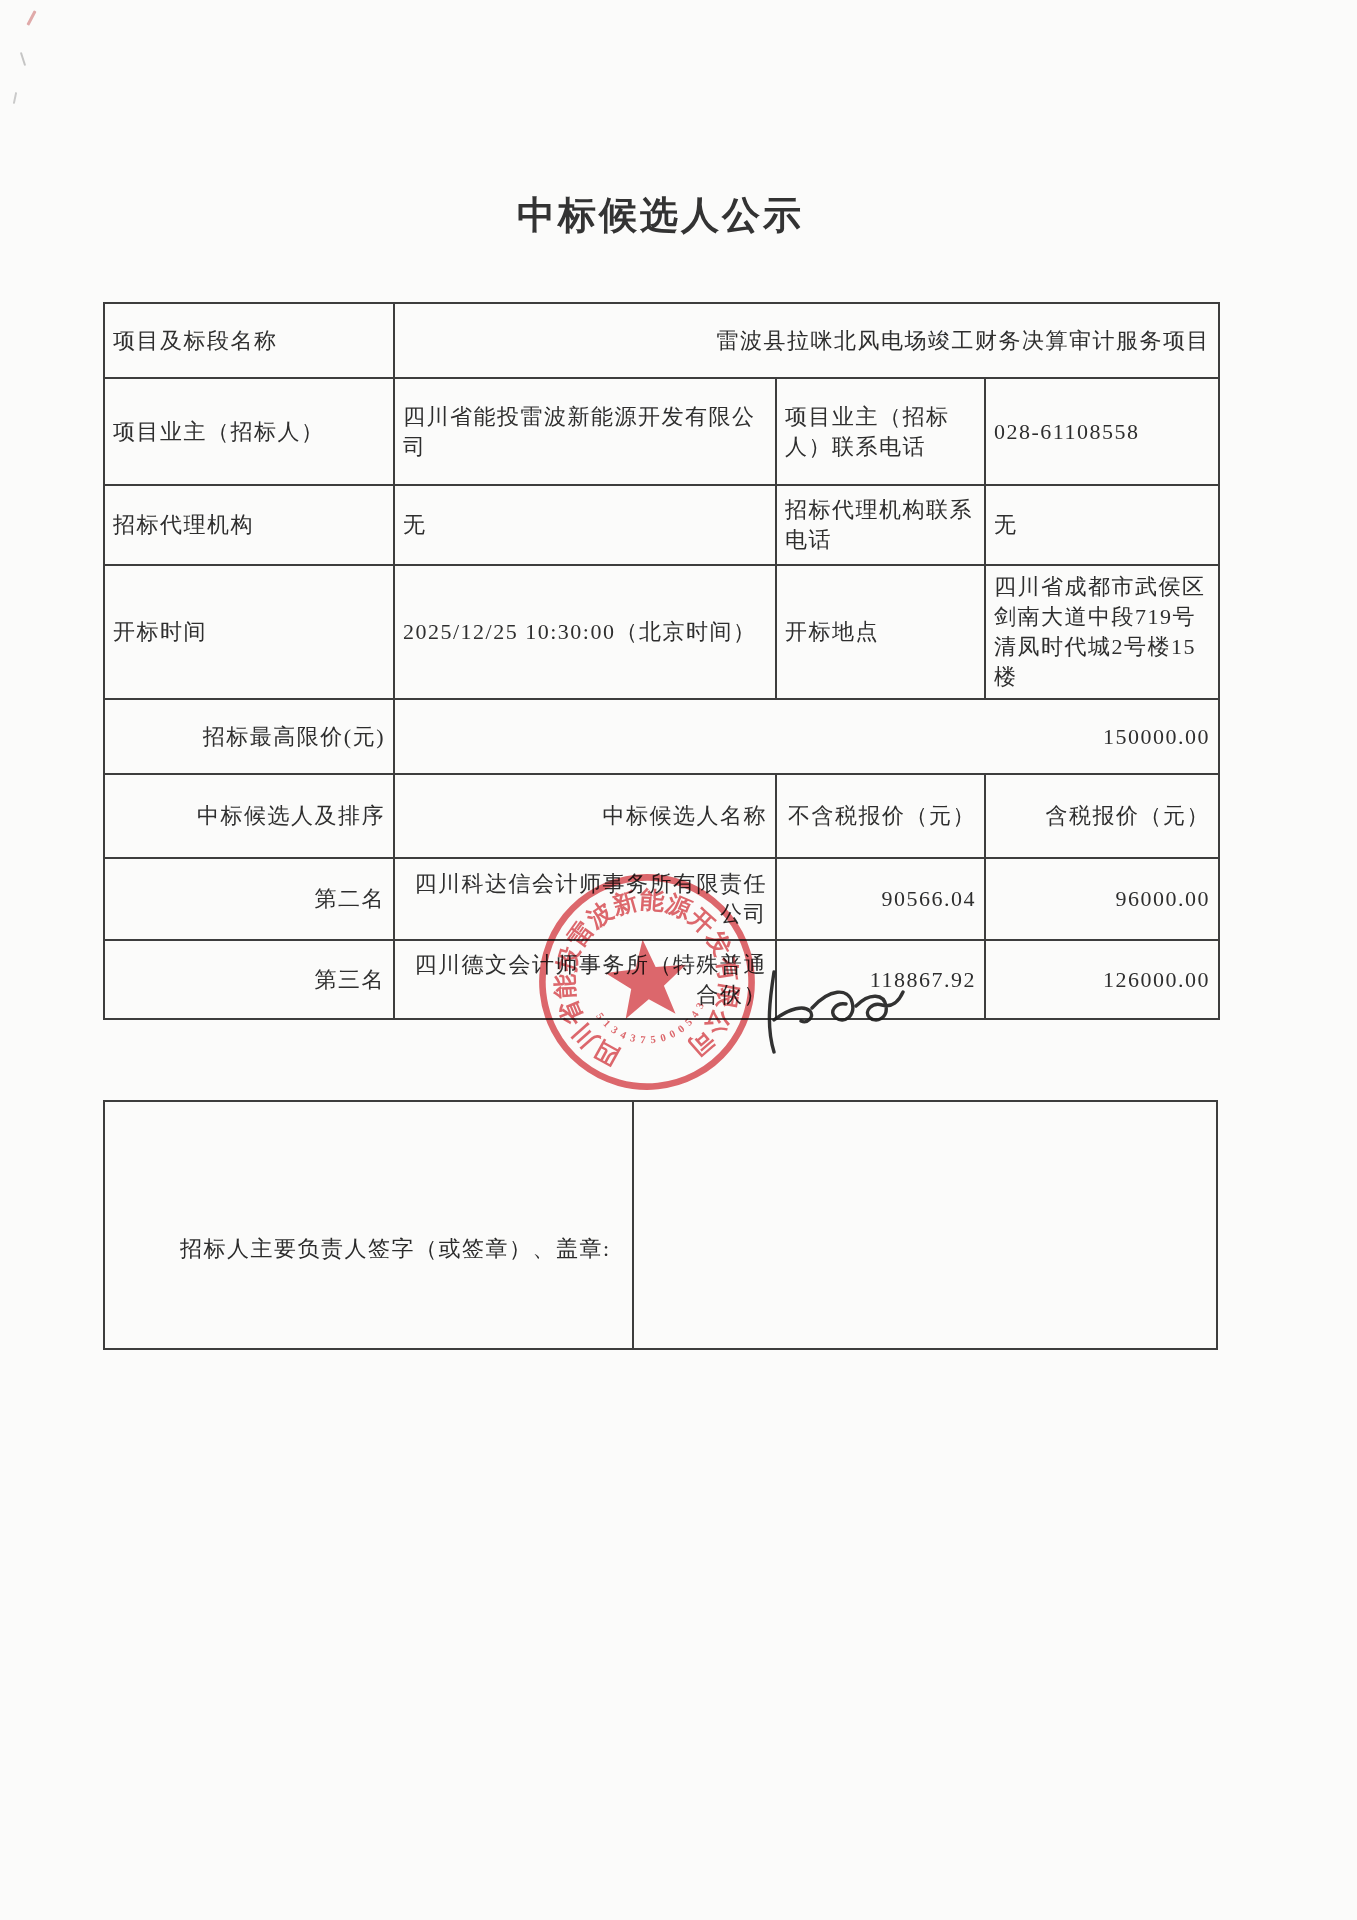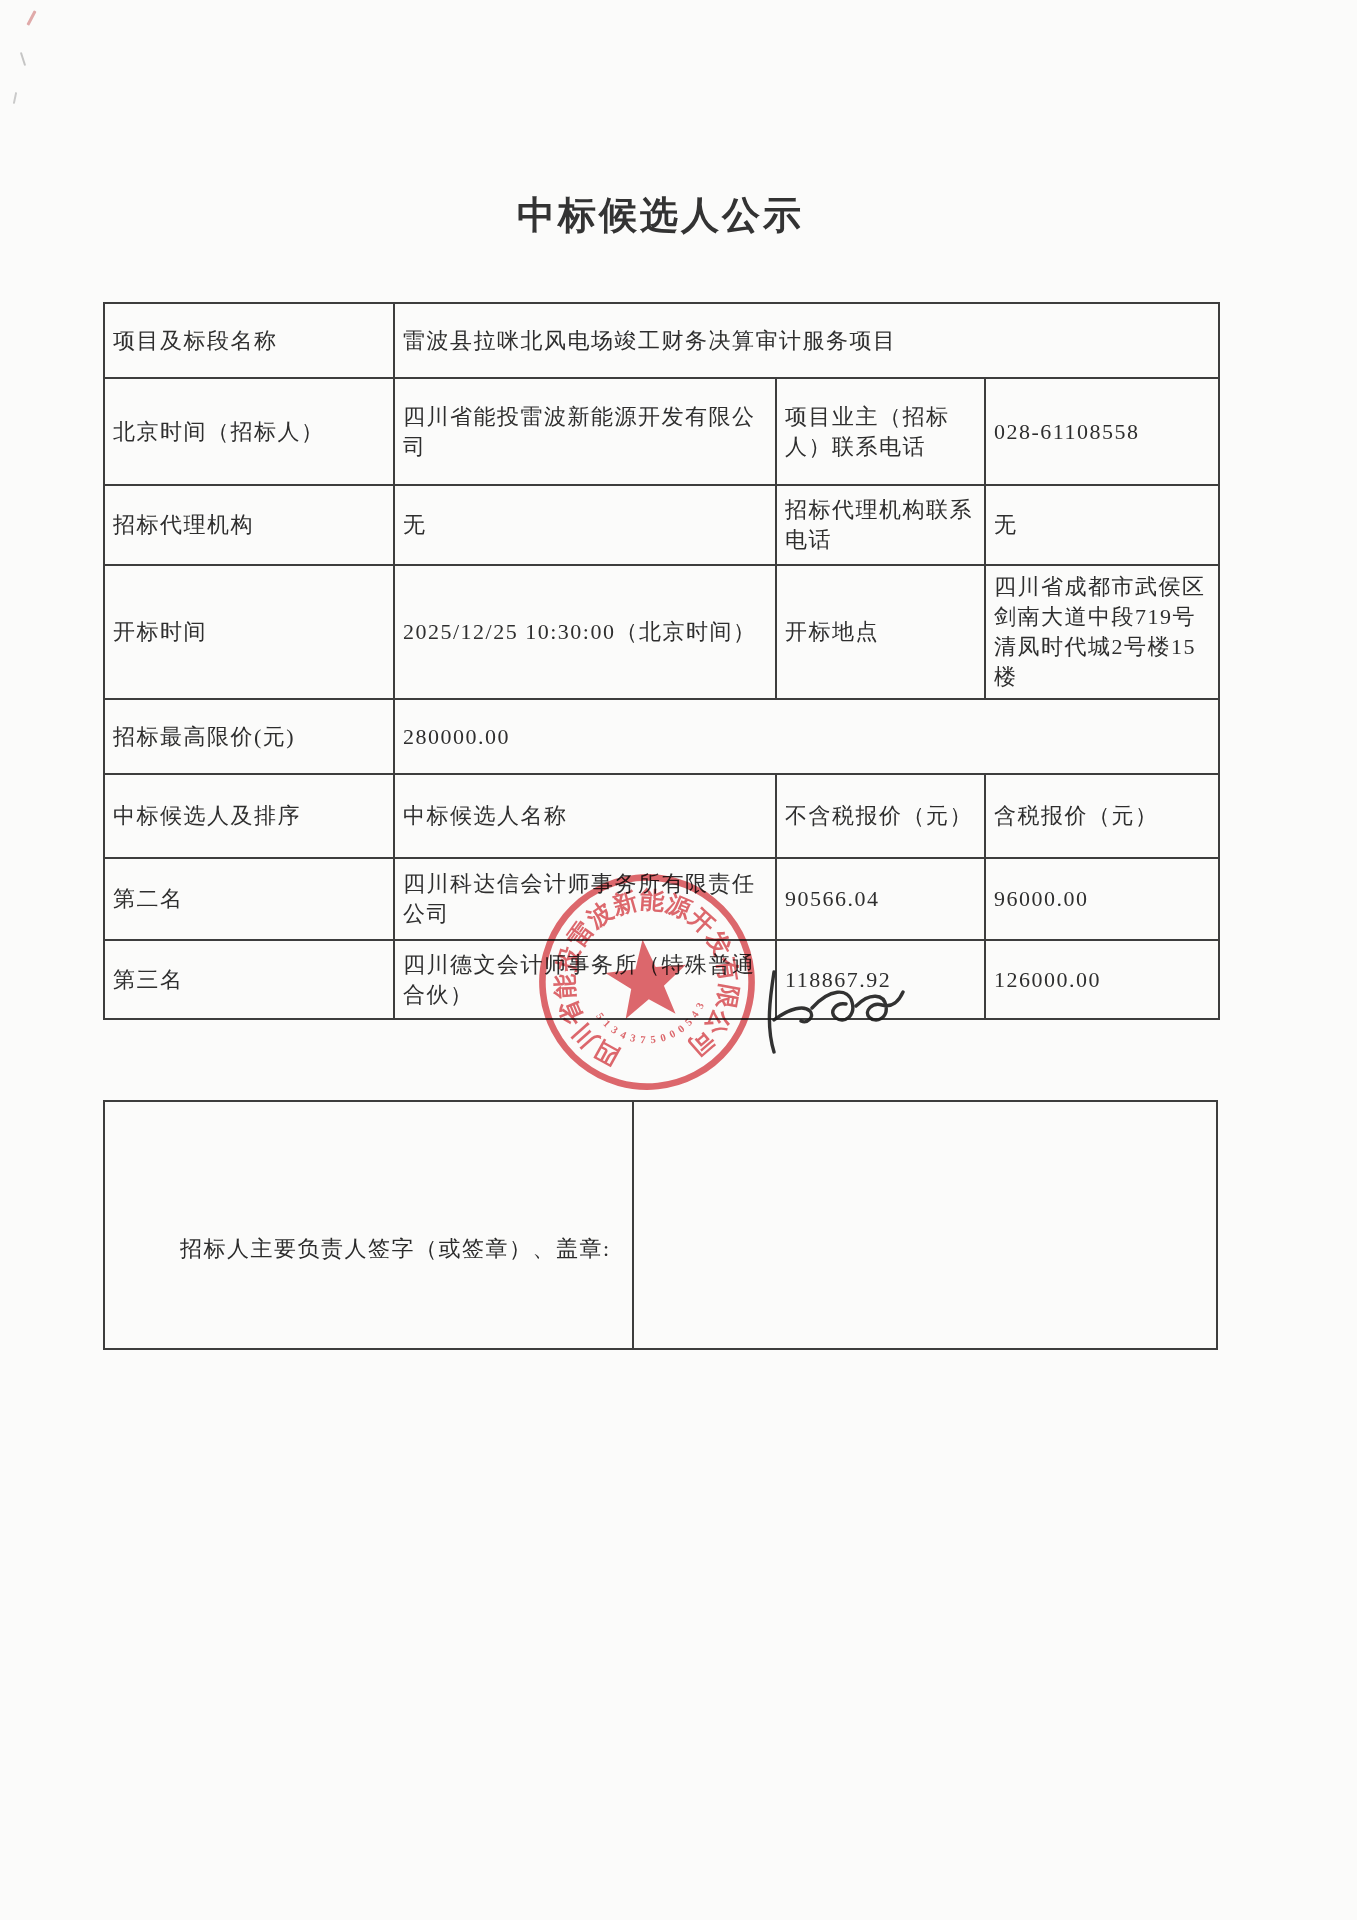--- a/index.html
+++ b/index.html
@@ -31,21 +31,21 @@
     border-collapse:collapse;table-layout:fixed;
     font-size:22px;letter-spacing:1.5px;color:#2e2e2e;
   }
   .doc-table td{
     border:2px solid #3d3d3d;
     padding:4px 8px;
     vertical-align:middle;
     line-height:30px;
     word-break:break-all;
   }
-  .doc-table .ctr{text-align:left;margin-top:20px;}
+  .doc-table .ctr{text-align:right;margin-top:20px;}
   .doc-table .lft{text-align:left;}
   tr.r1 td{height:65px;border-radius:16px;}
   tr.r2 td{height:97px;}
   tr.r3 td{height:70px;}
   tr.r4 td{height:124px;}
   tr.r5 td{height:65px;}
   tr.r6 td{height:74px;}
   tr.r7 td{height:72px;}
   tr.r8 td{height:72px;}
   tr.r9 td{height:69px;}
@@ -103,40 +103,40 @@
         <col style="width:382px">
         <col style="width:209px">
         <col style="width:234px">
     </colgroup>
     <tbody>
       <tr class="r1">
         <td class="lft">项目及标段名称</td>
         <td class="ctr" colspan="3">雷波县拉咪北风电场竣工财务决算审计服务项目</td>
       </tr>
       <tr class="r2">
-        <td class="lft">北京时间（招标人）</td>
+        <td class="lft">项目业主（招标人）</td>
         <td class="lft">四川省能投雷波新能源开发有限公司</td>
         <td class="lft">项目业主（招标人）联系电话</td>
         <td class="lft">028-61108558</td>
       </tr>
       <tr class="r3">
         <td class="lft">招标代理机构</td>
         <td class="lft">无</td>
         <td class="lft">招标代理机构联系电话</td>
         <td class="lft">无</td>
       </tr>
       <tr class="r4">
         <td class="lft">开标时间</td>
         <td class="lft">2025/12/25 10:30:00（北京时间）</td>
         <td class="lft">开标地点</td>
         <td class="lft">四川省成都市武侯区剑南大道中段719号清凤时代城2号楼15楼</td>
       </tr>
       <tr class="r5">
         <td class="ctr">招标最高限价(元)</td>
-        <td class="ctr" colspan="3">280000.00</td>
+        <td class="ctr" colspan="3">150000.00</td>
       </tr>
       <tr class="r6">
         <td class="ctr">中标候选人及排序</td>
         <td class="ctr">中标候选人名称</td>
         <td class="ctr">不含税报价（元）</td>
         <td class="ctr">含税报价（元）</td>
       </tr>
       <tr class="r8">
         <td class="ctr">第二名</td>
         <td class="ctr">四川科达信会计师事务所有限责任公司</td>

